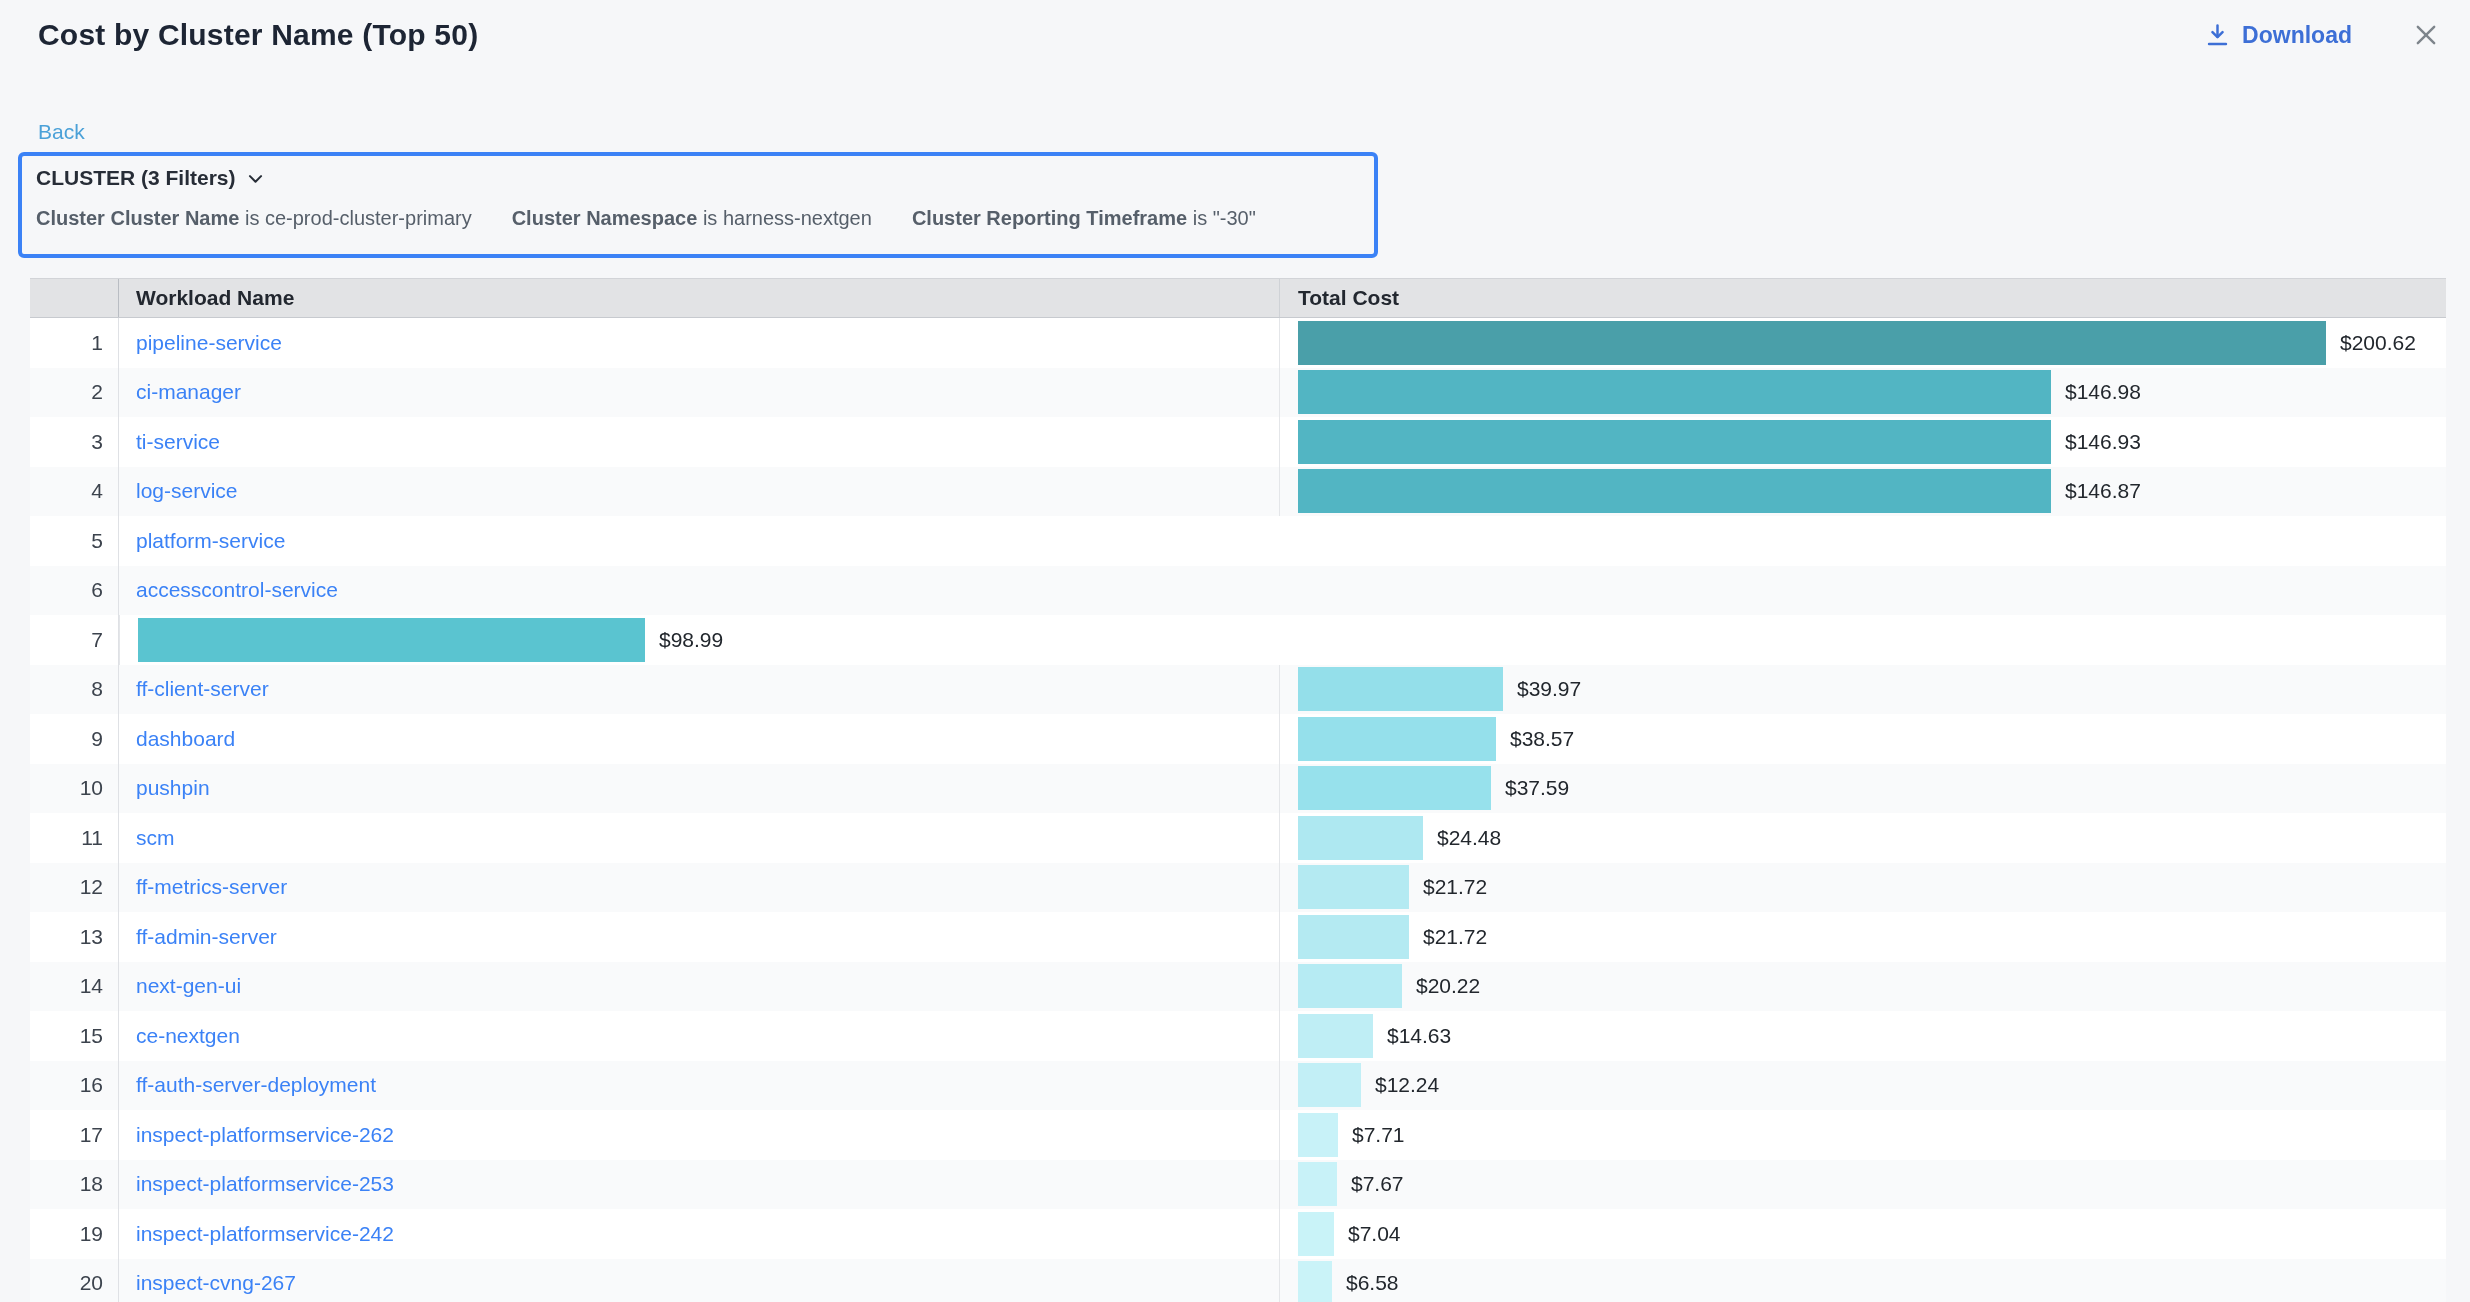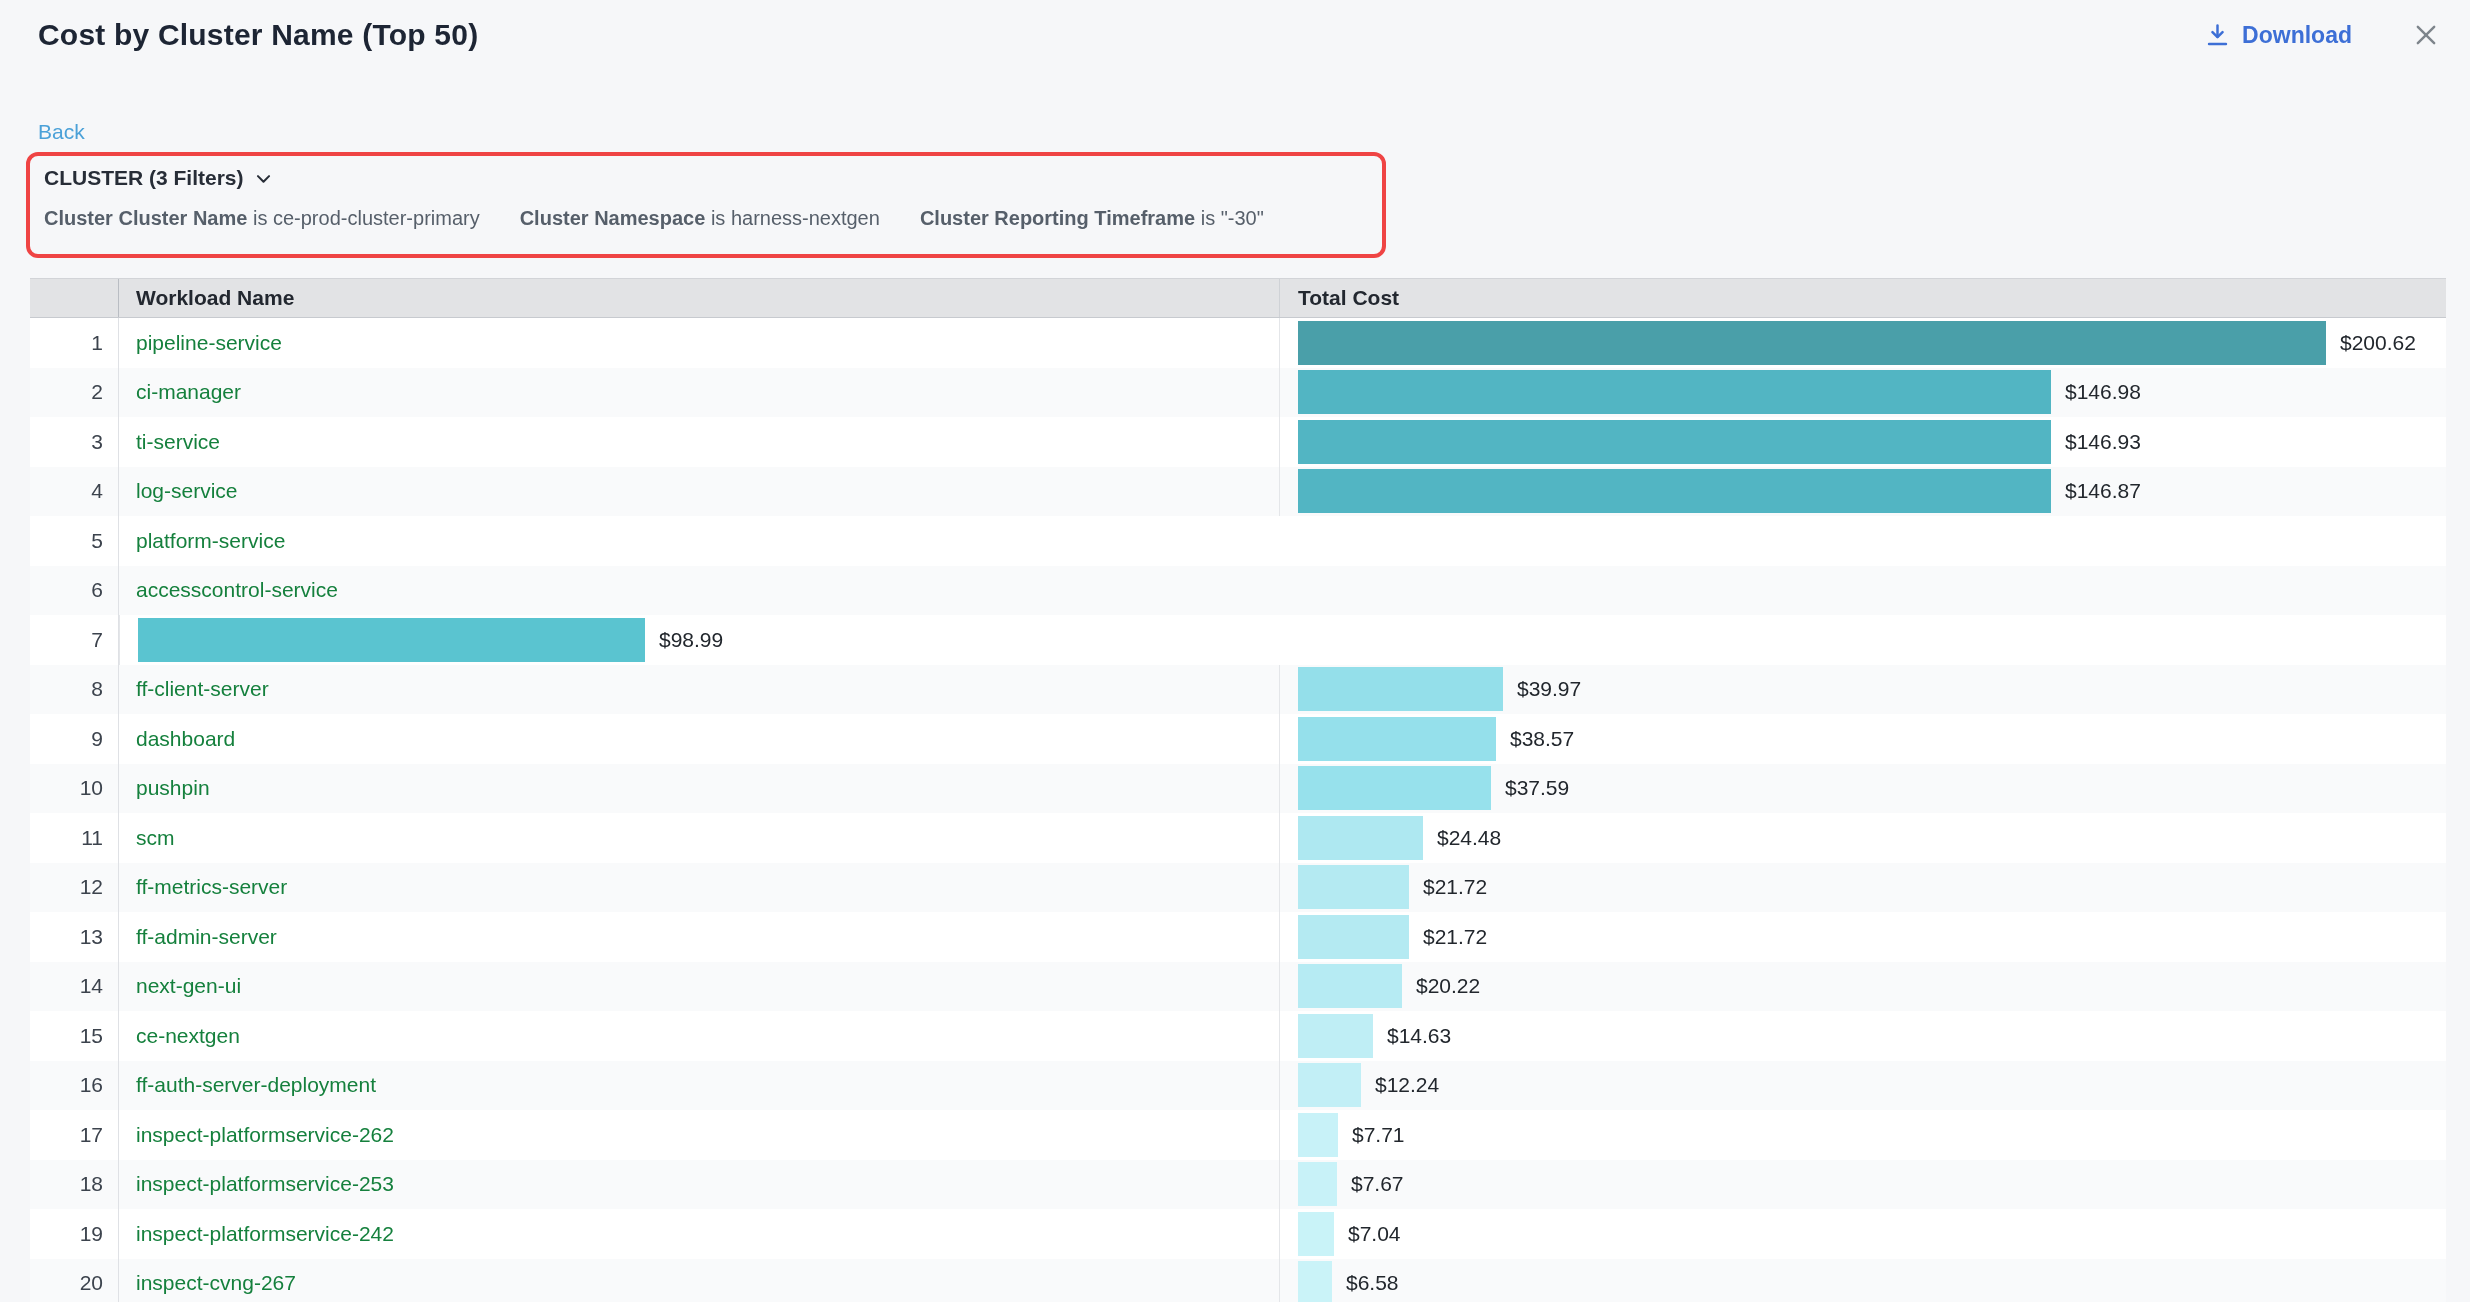--- a/index.html
+++ b/index.html
@@ -26,23 +26,23 @@
   .close-btn{ cursor:pointer; display:flex; align-items:center; }
 
   
   .back-link{
     position:absolute; left:38px; top:120px;
     font-size:21px; color:#4ba1d8; cursor:pointer;
   }
 
   
   .filter-panel{
-    position:absolute; left:26px; top:152px;
+    position:absolute; left:18px; top:152px;
     width:1360px; height:106px;
-    border:4px solid #ef4444; border-radius:12px;
+    border:4px solid #3b82f6; border-radius:6px;
     padding:10px 0 0 14px;
   }
   .filter-title-row{
     display:flex; align-items:center; gap:10px;
     font-size:21px; font-weight:700; color:#272d37; cursor:pointer;
     width:max-content;
   }
   .filter-row{
     margin-top:17px; display:flex; gap:40px;
     font-size:20px; color:#565f6a; white-space:nowrap;
@@ -68,21 +68,21 @@
   .tbody .trow{ display:flex; height:49.5px; align-items:stretch; background:#ffffff; }
   .tbody .trow:nth-child(even){ background:#f9fafb; }
   .cell-rank{
     width:89px; border-right:1px solid #dfe1e5;
     display:flex; align-items:center; justify-content:flex-end;
     padding-right:15px; font-size:21px; color:#3c434d;
   }
   .cell-name{
     width:1160px; padding-left:17px;
     display:flex; align-items:center;
-    font-size:21px; color:#15803d;
+    font-size:21px; color:#3b82f6;
   }
   .cell-cost{
     flex:1; border-left:1px solid #e4e6e9;
     display:flex; align-items:center; padding-left:18px; gap:14px;
   }
   .cost-bar{ height:44px; flex:0 0 auto; }
   .cost-value{ font-size:21px; color:#22272d; white-space:nowrap; }
 </style>
 </head>
 <body>

